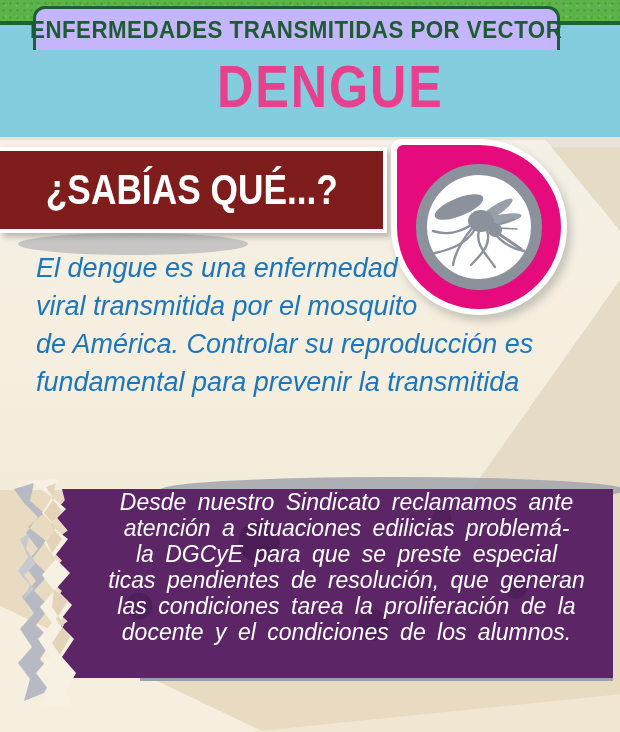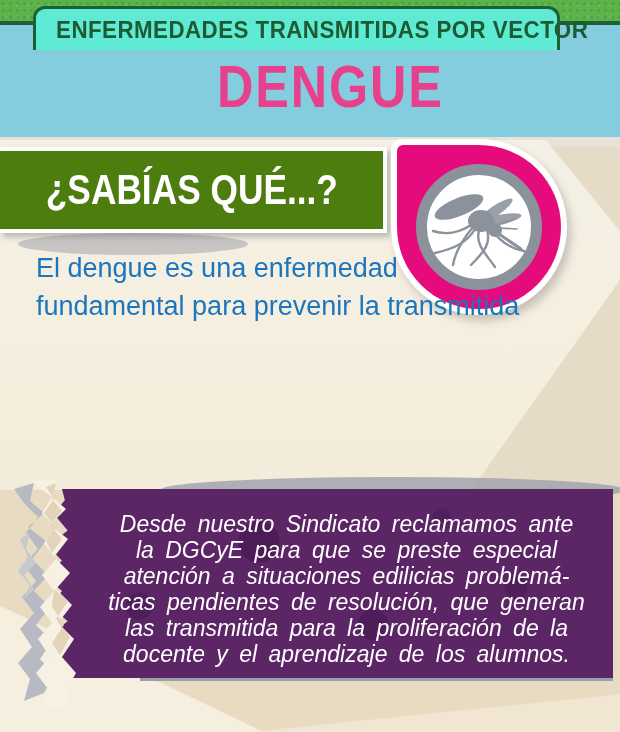--- a/index.html
+++ b/index.html
@@ -13,23 +13,23 @@
     position:absolute;left:0;top:0;width:620px;height:25px;background:#5bb34a;
     background-image:radial-gradient(rgba(30,98,52,.22) 1px,transparent 1.6px),
                      radial-gradient(rgba(255,255,255,.10) 1px,transparent 1.6px);
     background-size:7px 7px,11px 11px;z-index:4;
   }
   .green-line{position:absolute;left:0;top:21px;width:620px;height:4px;background:#1e6234;z-index:4;}
   
   .blue-banner{position:absolute;left:0;top:25px;width:620px;height:112px;background:#84cdde;z-index:3;}
   .tab{
     position:absolute;left:33px;top:6px;width:527px;height:44px;
-    background:#5eead4;border:3px solid #1e5f36;border-bottom:none;
+    background:#c4b5fd;border:3px solid #1e5f36;border-bottom:none;
     border-radius:12px 12px 0 0;z-index:5;
-    display:flex;align-items:center;justify-content:flex-start;
+    display:flex;align-items:center;justify-content:center;
   }
   .tab-label{
     color:#1d5b33;font-size:24px;font-weight:700;letter-spacing:.5px;white-space:nowrap;
     transform:scaleX(.93);transform-origin:center;
   }
   .dengue-title{
     position:absolute;left:0;top:56px;width:620px;text-align:center;z-index:5;
     color:#e7418d;font-size:53px;font-weight:800;letter-spacing:2px;padding-left:40px;
   }
   .dengue-title span{display:inline-block;transform:scale(.95,1.12);}
@@ -38,21 +38,21 @@
   .mid-strip{position:absolute;left:0;top:137px;width:620px;height:10px;background:#e7e3d8;z-index:1;}
   .cream-panel{
     position:absolute;left:0;top:140px;width:620px;height:350px;z-index:1;
     background:linear-gradient(180deg,#f4f0e6 0%,#f6efdf 60%,#f3ecda 100%);
     clip-path:polygon(0 0,88% 0,100% 26%,100% 40%,76% 100%,0 100%);
   }
   .shadow-ellipse{position:absolute;border-radius:50%;background:#a0a4ad;z-index:1;}
   .box-shadow-arc{left:18px;top:233px;width:230px;height:22px;opacity:.55;}
   
   .sabias-box{
-    position:absolute;left:0;top:147px;width:387px;height:86px;background:#4d7c0f;
+    position:absolute;left:0;top:147px;width:387px;height:86px;background:#7f1d1d;
     border:4px solid #ffffff;border-left:none;z-index:2;
     box-shadow:3px 4px 6px rgba(110,110,110,.45);
     display:flex;align-items:center;justify-content:center;
   }
   .sabias-label{color:#fff;font-size:42px;font-weight:800;white-space:nowrap;
     transform:scaleX(.84);transform-origin:center;letter-spacing:0;}
   
   .badge{
     position:absolute;left:391px;top:139px;width:176px;height:176px;background:#ffffff;
     border-radius:10px 50% 50% 50%;z-index:2;box-shadow:4px 6px 8px rgba(90,90,90,.30);
@@ -61,37 +61,37 @@
     position:absolute;left:6px;top:6px;width:164px;height:164px;background:#e50b7d;
     border-radius:6px 50% 50% 50%;
   }
   .badge-circle{
     position:absolute;left:19px;top:19px;width:126px;height:126px;background:#ffffff;
     border:11px solid #8c929c;border-radius:50%;display:flex;align-items:center;justify-content:center;
   }
   
   .intro{position:absolute;left:36px;top:249px;z-index:2;color:#1b76bd;
     font-size:27px;line-height:38px;font-weight:400;}
-  .intro div{white-space:nowrap;}
+  .intro div{white-space:nowrap;font-style:italic;}
   
   .banner-arc{left:160px;top:477px;width:465px;height:26px;opacity:.85;}
   .union-banner{
     position:absolute;left:42px;top:489px;width:571px;height:189px;z-index:2;
     background:#5c2566;
     background-image:
       radial-gradient(circle at 38% 28%,rgba(62,21,74,.55) 0 20px,transparent 21px),
       radial-gradient(circle at 58% 72%,rgba(62,21,74,.45) 0 15px,transparent 16px),
       radial-gradient(circle at 83% 52%,rgba(62,21,74,.40) 0 11px,transparent 12px),
       radial-gradient(circle at 17% 62%,rgba(62,21,74,.40) 0 13px,transparent 14px),
       radial-gradient(circle at 70% 15%,rgba(62,21,74,.35) 0 9px,transparent 10px);
     clip-path:polygon(3.5% 0,100% 0,100% 100%,2.5% 100%,.5% 93%,3.5% 86%,1% 78%,4.5% 70%,1.5% 62%,3.5% 54%,.5% 46%,3.5% 38%,1% 30%,4.5% 22%,2% 13%,4% 6%);
   }
   .banner-underline{position:absolute;left:140px;top:677px;width:473px;height:4px;background:#9aa0a9;z-index:1;}
   .union-text{
-    position:absolute;left:50px;top:22px;right:12px;text-align:center;color:#ffffff;
+    position:absolute;left:50px;top:0;right:12px;text-align:center;color:#ffffff;
     font-size:23px;line-height:26px;font-style:italic;font-weight:400;word-spacing:5px;z-index:4;
   }
   .union-text div{white-space:nowrap;}
   
   .bottom-bg{position:absolute;left:0;top:489px;width:620px;height:243px;background:#e8dbc1;z-index:0;}
   .bottom-cream-tri{
     position:absolute;left:0;top:489px;width:300px;height:243px;z-index:1;
     background:#f6efdf;clip-path:polygon(0 48%,0 100%,88% 100%);
   }
   .bottom-light-band{
@@ -157,31 +157,33 @@
             <path d="M42 48 C30 56,16 58,4 54" fill="none" stroke-width="2.4"></path>
             <path d="M44 50 C34 62,26 76,24 88" fill="none" stroke-width="2.4"></path>
           </g>
         </svg>
       </div>
     </div>
   </div>
 
   <div class="intro">
     <div>El dengue es una enfermedad</div>
+    <div>viral transmitida por el mosquito</div>
+    <div>de América. Controlar su reproducción es</div>
     <div>fundamental para prevenir la transmitida</div>
   </div>
 
   <div class="union-banner">
     <div class="union-text">
       <div>Desde nuestro Sindicato reclamamos ante</div>
+      <div>atención a situaciones edilicias problemá-</div>
       <div>la DGCyE para que se preste especial</div>
-      <div>atención a situaciones edilicias problemá-</div>
       <div>ticas pendientes de resolución, que generan</div>
-      <div>las transmitida para la proliferación de la</div>
-      <div>docente y el aprendizaje de los alumnos.</div>
+      <div>las condiciones tarea la proliferación de la</div>
+      <div>docente y el condiciones de los alumnos.</div>
     </div>
   </div>
 
   <svg class="torn" viewBox="0 0 96 228">
     <polygon fill="#b7bac2" points="14,10 34,4 30,22 44,34 28,48 46,62 32,80 48,96 34,112 50,128 36,146 52,162 40,180 54,196 44,214 24,222 30,200 18,184 32,168 20,150 34,134 22,118 36,102 24,86 38,70 26,54 38,38 24,24"></polygon>
     <polygon fill="#f7f1e3" points="30,2 58,0 52,18 66,30 50,46 68,60 54,78 70,94 56,110 72,126 58,144 74,160 62,178 76,194 66,212 72,228 40,228 48,210 36,194 50,178 38,160 52,144 40,128 54,112 42,96 56,80 44,64 56,48 42,34 52,18"></polygon>
     <polygon fill="#e3d4b9" points="46,8 56,4 52,20 62,32 50,46 62,60 52,74 46,62 56,48 44,34 54,20"></polygon>
     <polygon fill="#e3d4b9" points="54,110 68,122 56,140 70,158 60,176 52,164 64,146 52,128"></polygon>
     <polygon fill="#c6c9cf" points="20,60 30,54 26,70 36,84 24,96 34,110 22,122 30,106 18,92 28,78"></polygon>
   </svg>

